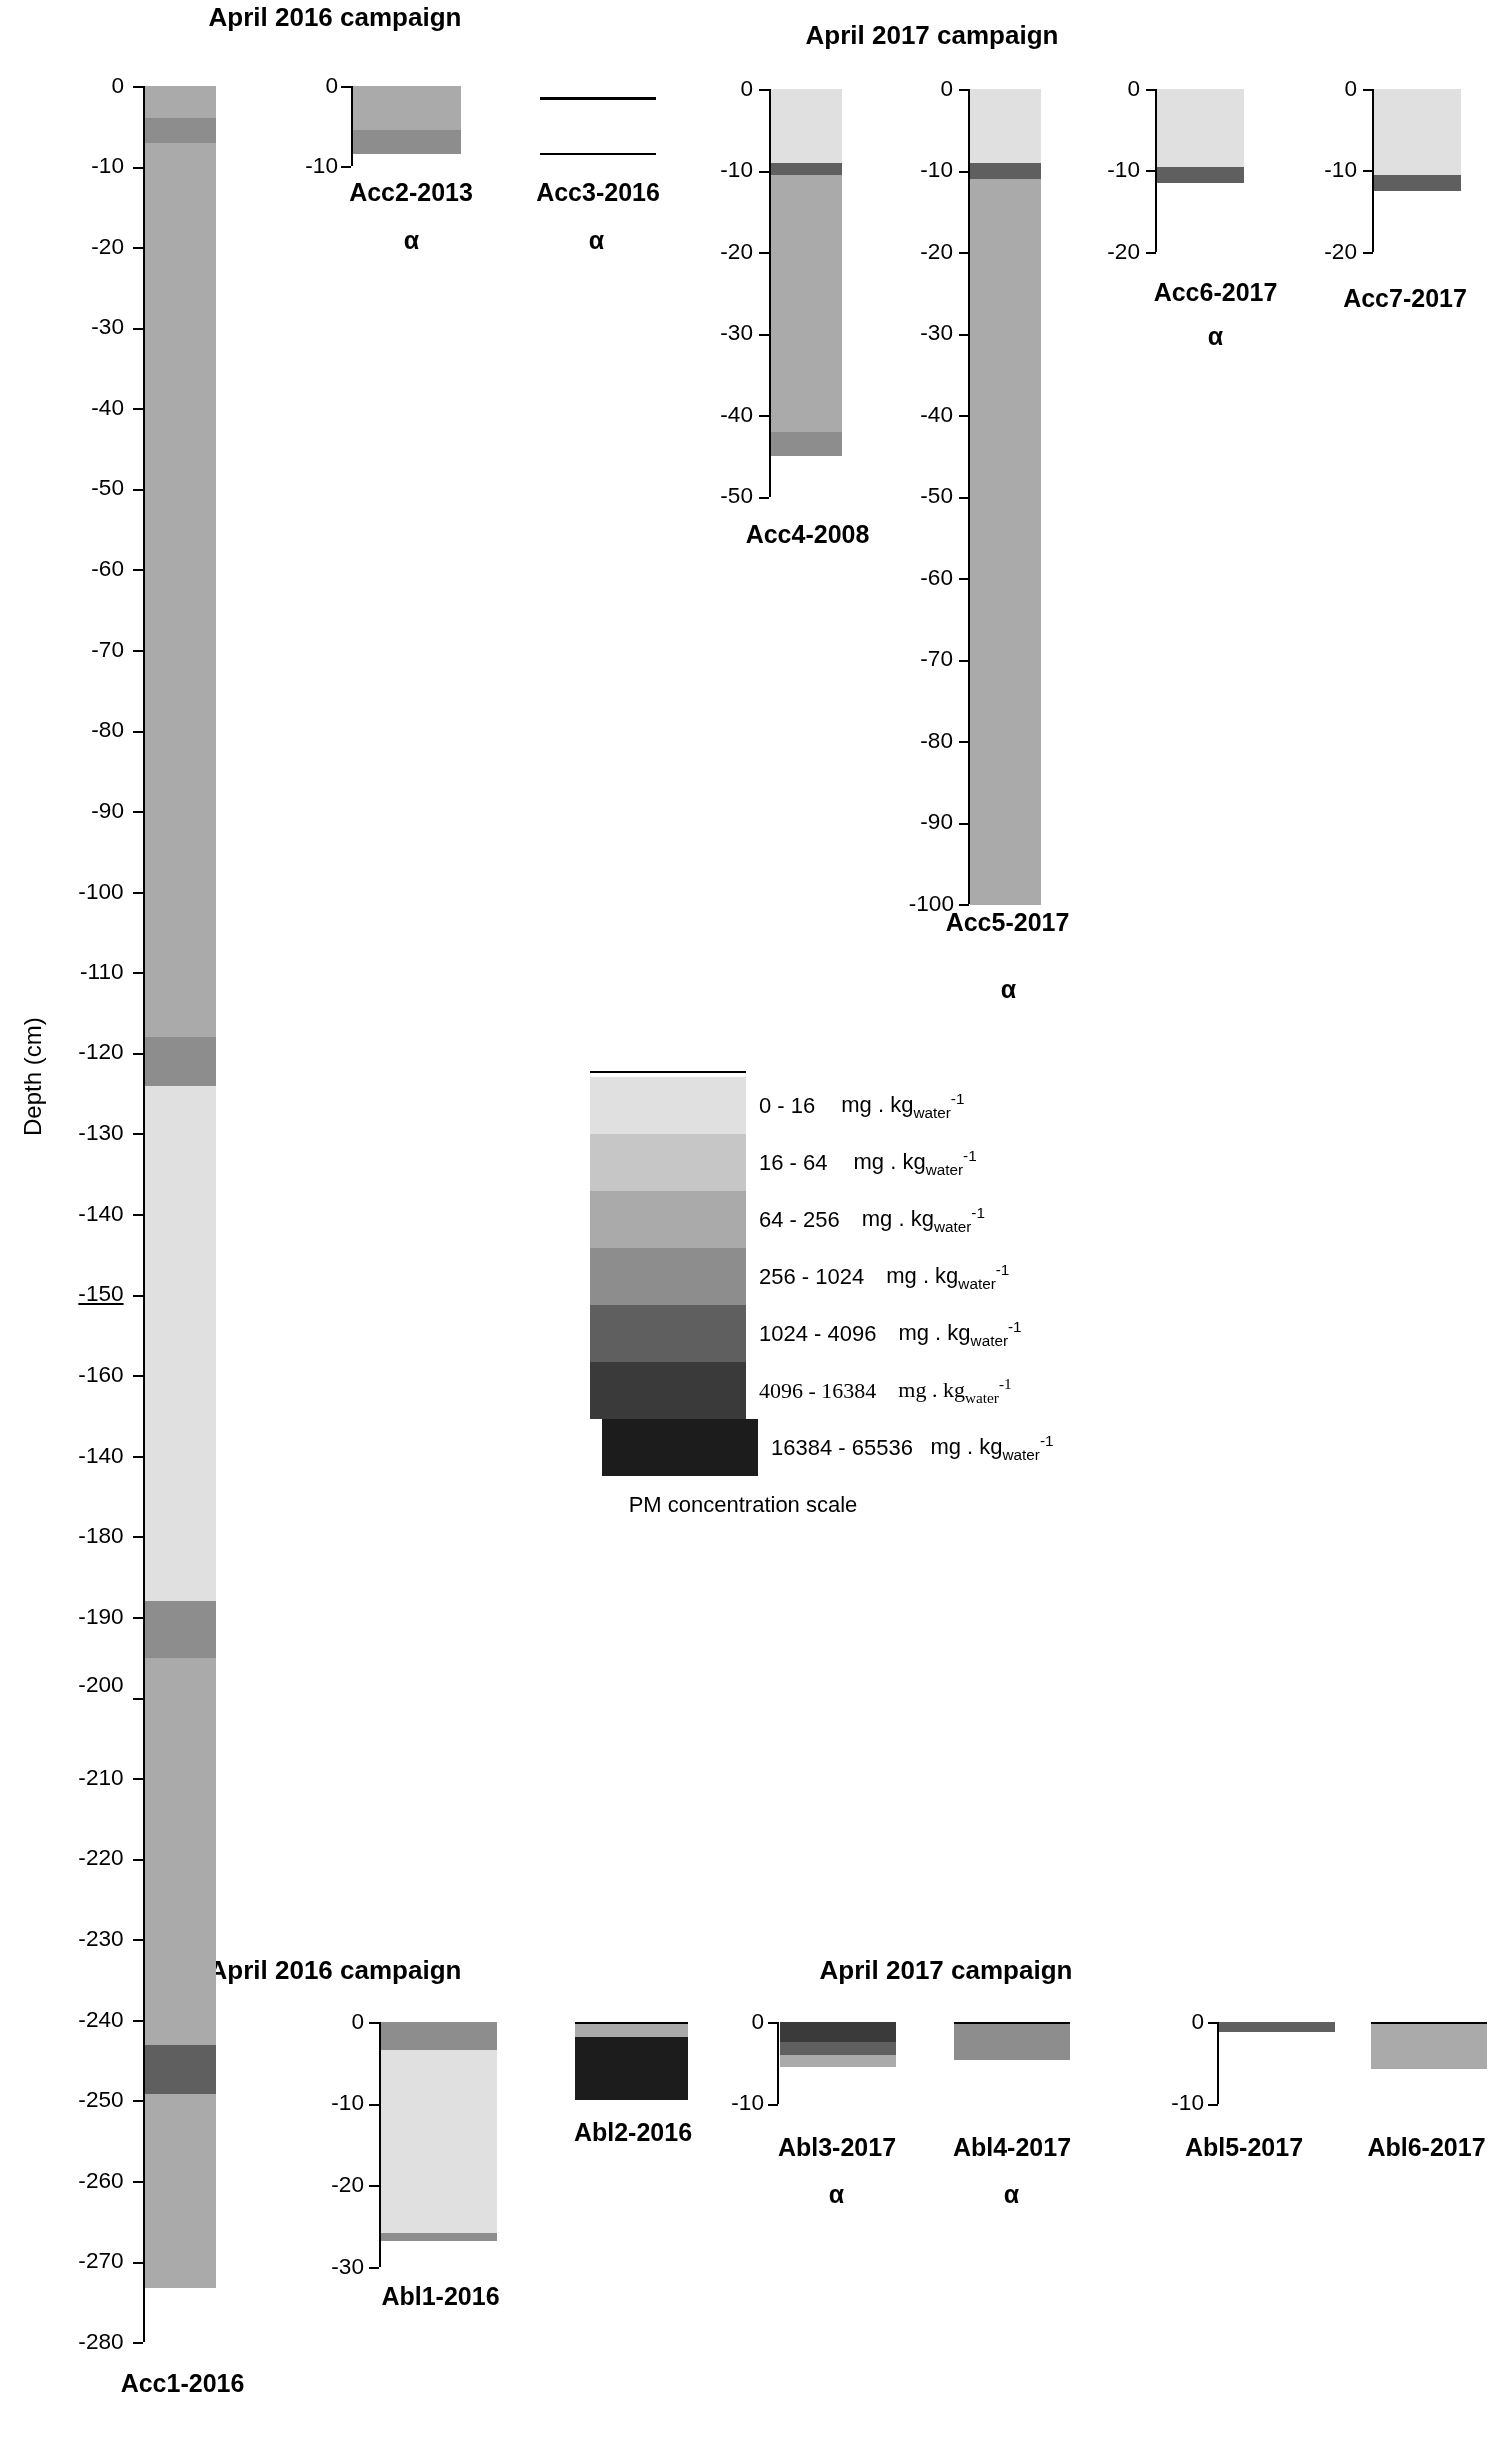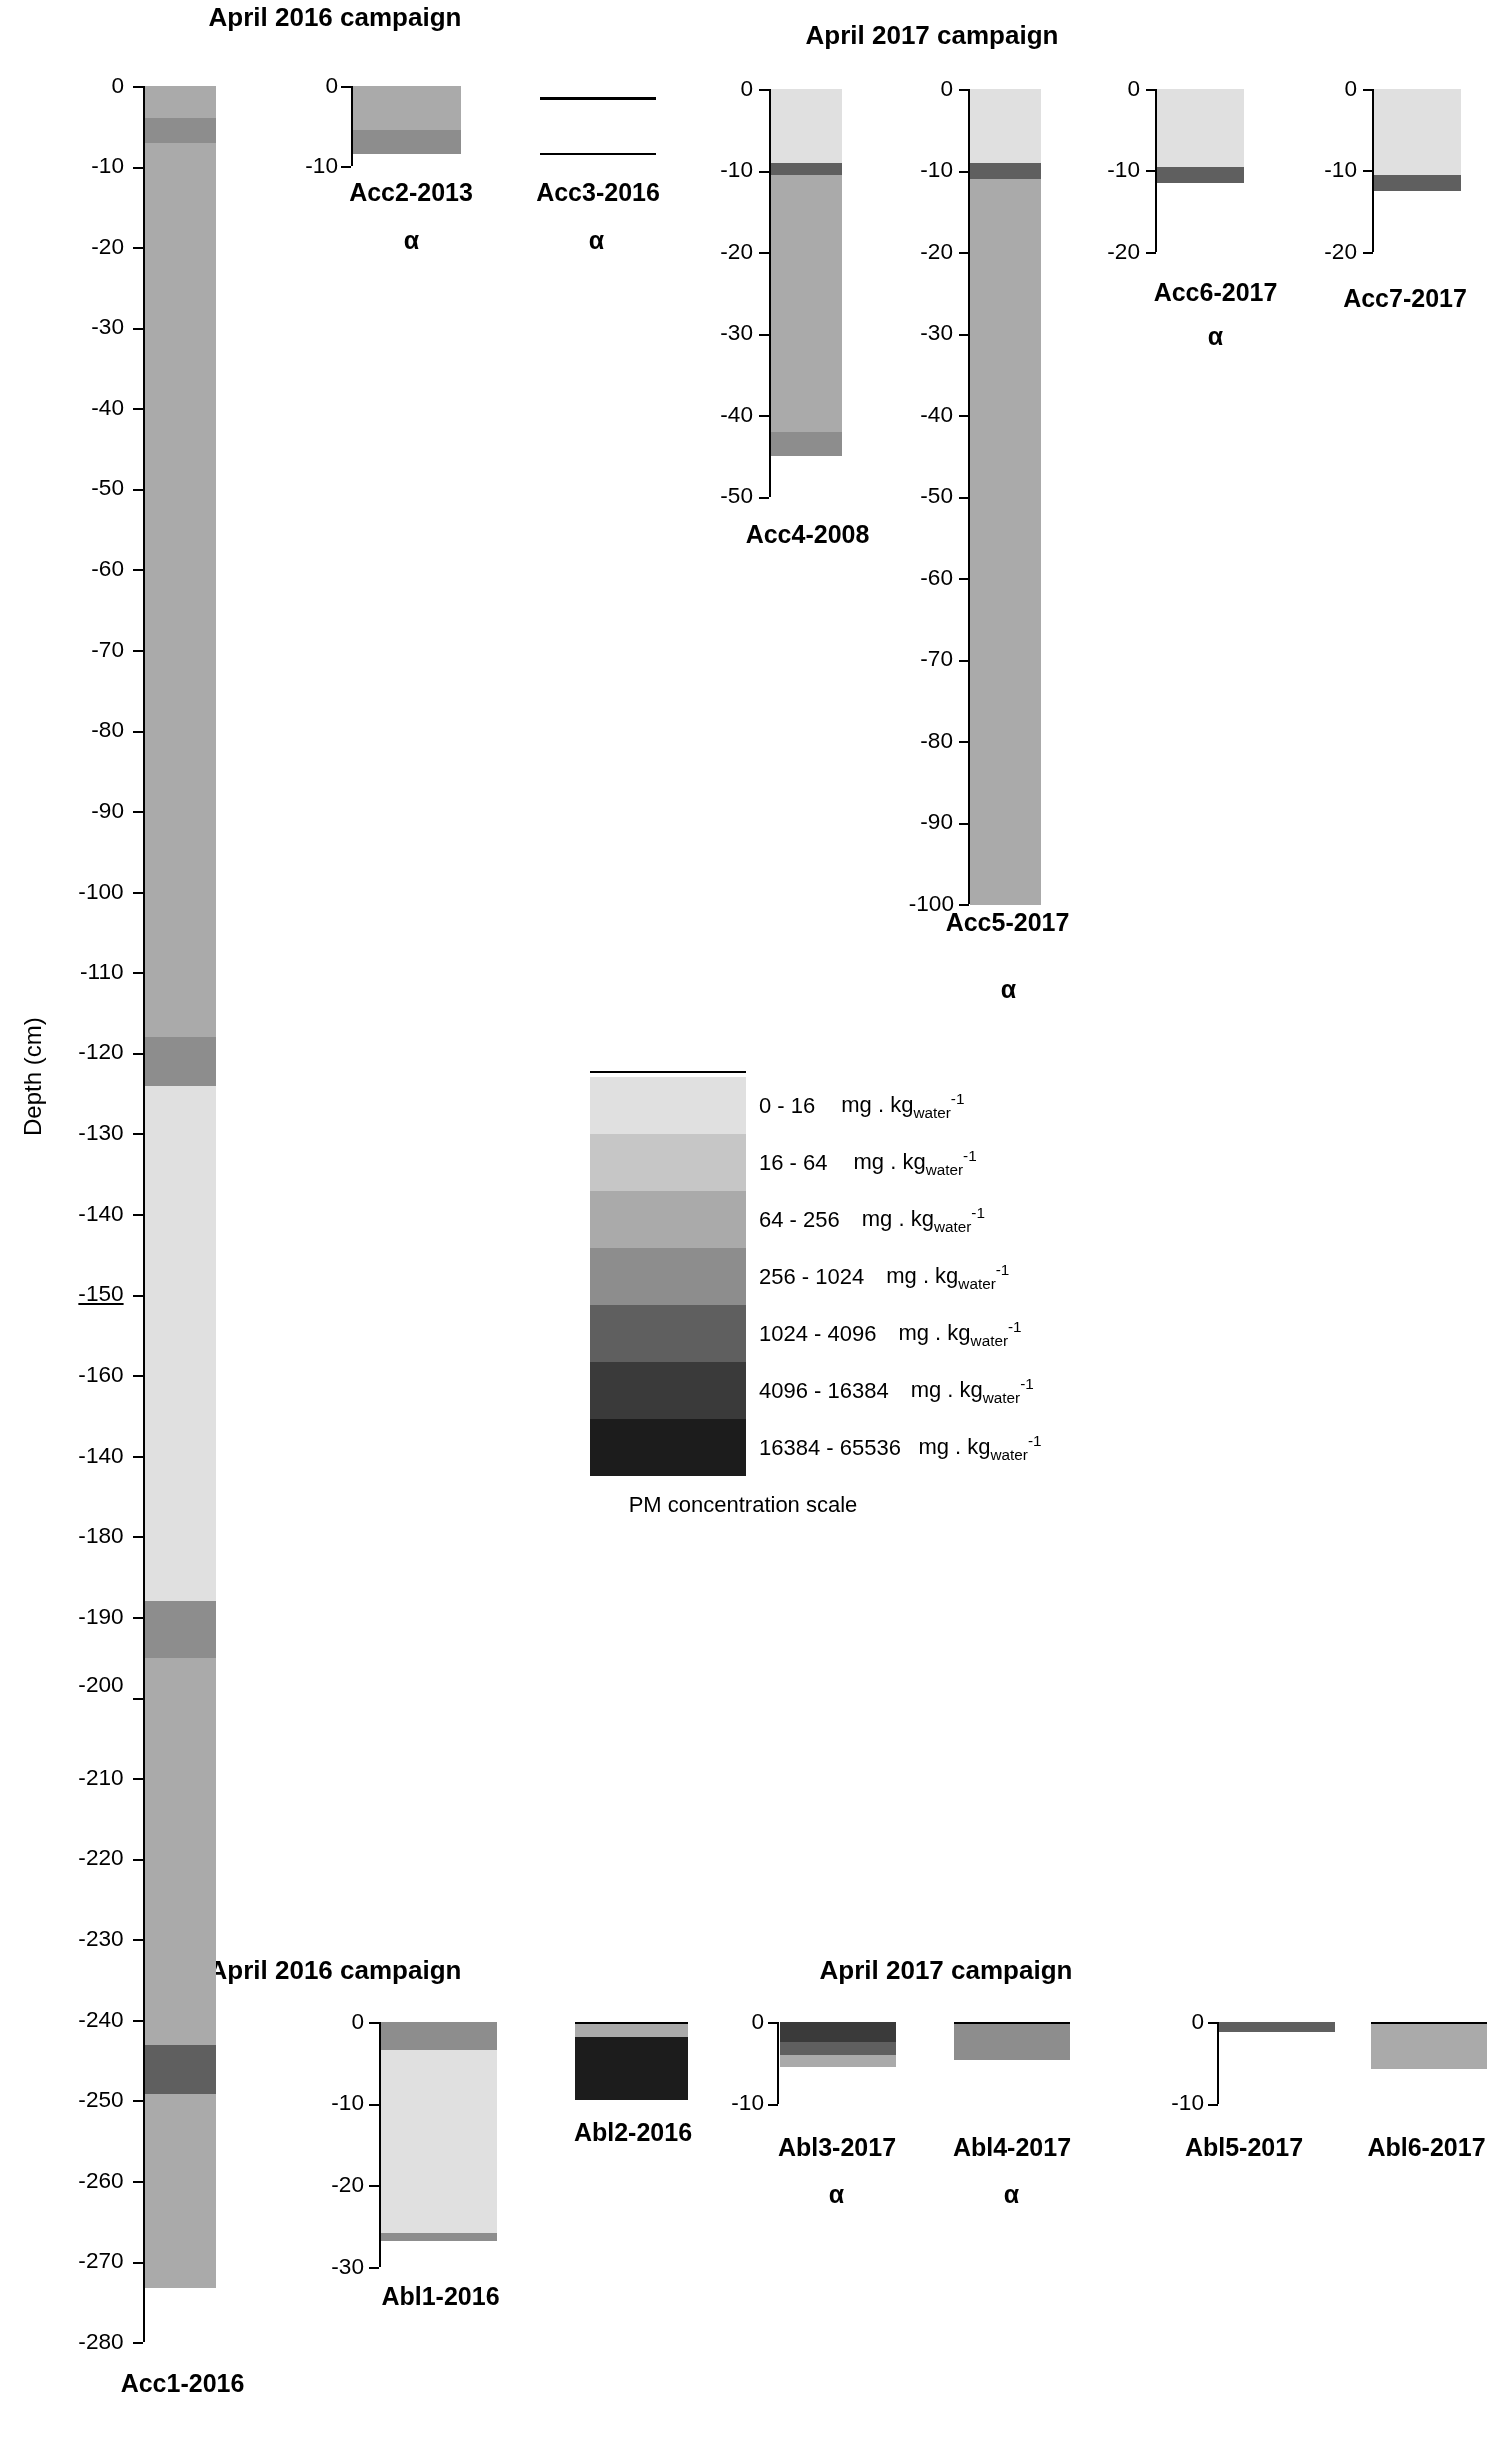--- a/index.html
+++ b/index.html
@@ -264,27 +264,27 @@
     <div class="legend-txt">256 - 1024</div>
     <div class="legend-unit" style="margin-left:22px;">mg . kg<sub>water</sub><sup>-1</sup></div>
   </div>
 
   <div class="legend-row" style="height:57px;">
     <div class="legend-sw" style="width:156px;height:57px;background:#5f5f5f;"></div>
     <div class="legend-txt">1024 - 4096</div>
     <div class="legend-unit" style="margin-left:22px;">mg . kg<sub>water</sub><sup>-1</sup></div>
   </div>
 
-  <div class="legend-row" style="height:57px;">
+  <div class="legend-row" style="height:57px;font-family:Liberation Serif, serif;">
     <div class="legend-sw" style="width:156px;height:57px;background:#3a3a3a;"></div>
     <div class="legend-txt">4096 - 16384</div>
     <div class="legend-unit" style="margin-left:22px;">mg . kg<sub>water</sub><sup>-1</sup></div>
   </div>
 
-  <div class="legend-row" style="height:57px;">
+  <div class="legend-row" style="height:57px;margin-left:12px;">
     <div class="legend-sw" style="width:156px;height:57px;background:#1c1c1c;"></div>
     <div class="legend-txt">16384 - 65536</div>
     <div class="legend-unit" style="margin-left:17.5px;">mg . kg<sub>water</sub><sup>-1</sup></div>
   </div>
 
   <div class="legend-cap" style="margin-top:16px;width:306px;">PM concentration scale</div>
 </div>
 
 <div class="abs axisline" style="left:379px;top:2022px;width:2.2px;height:245px;"></div>
 <div class="abs tick" style="left:369px;top:2022px;"></div>

